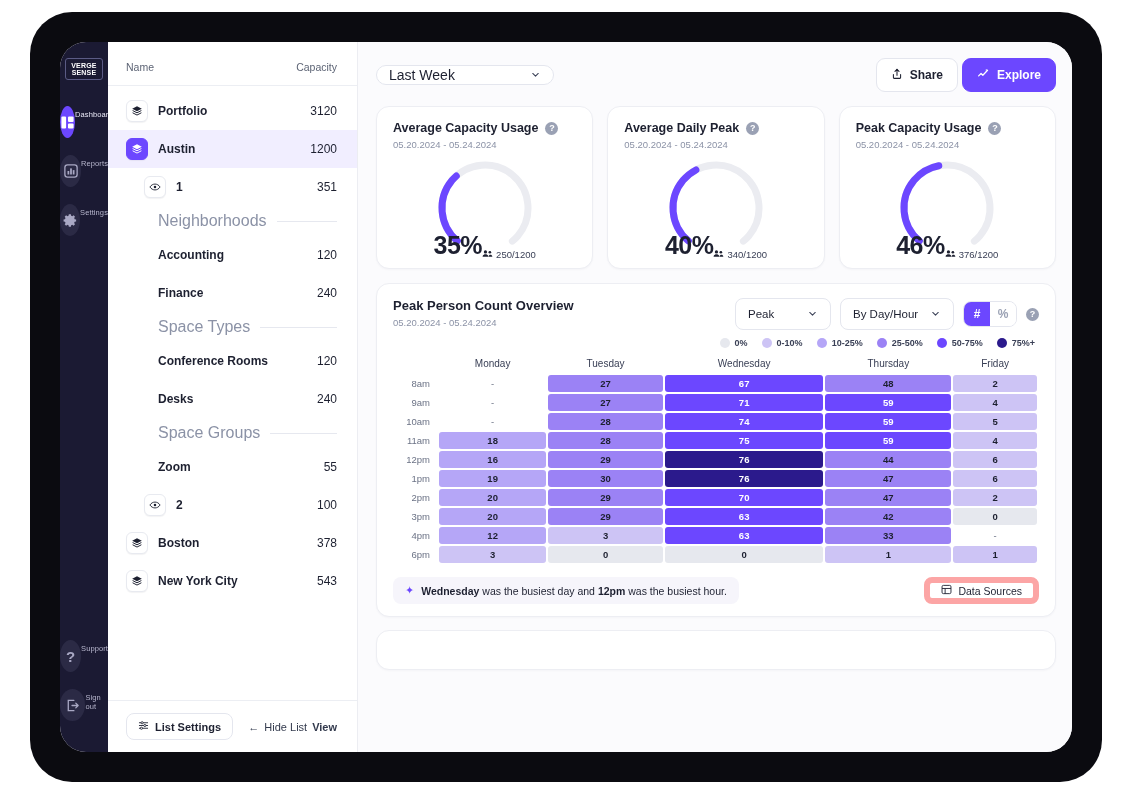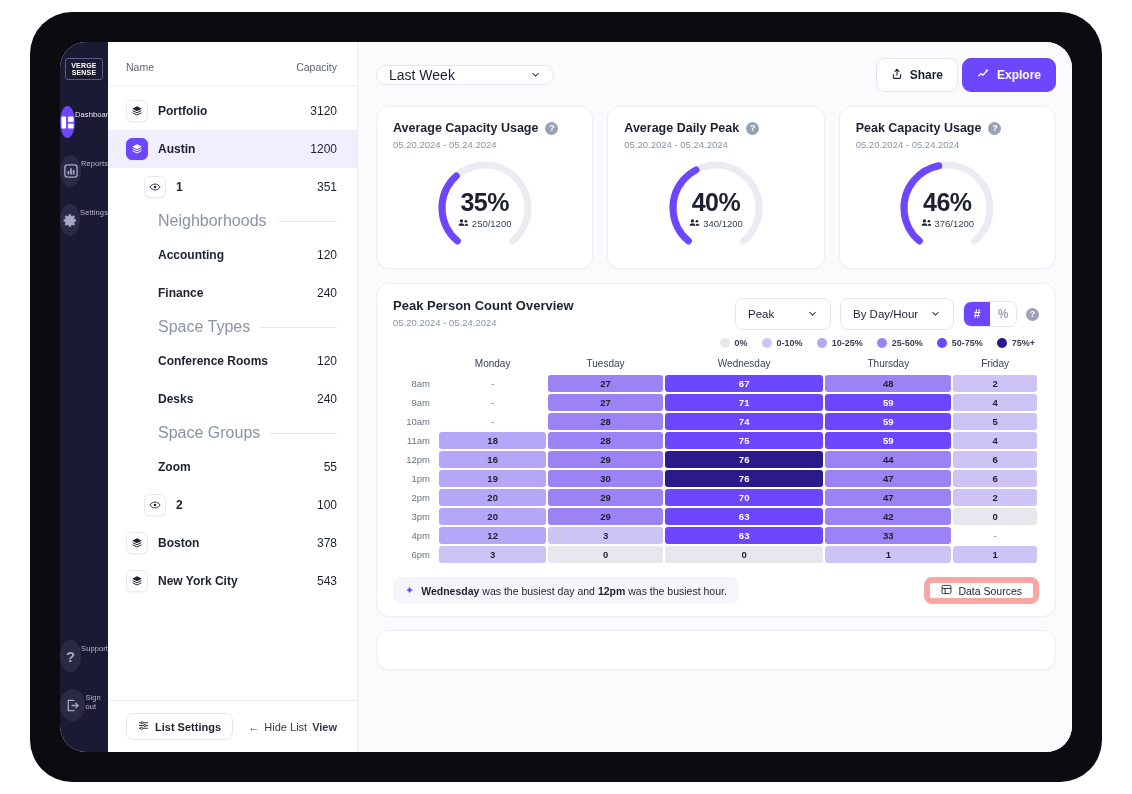--- a/index.html
+++ b/index.html
@@ -167,21 +167,21 @@
     width: 13px; height: 13px; border-radius: 50%;
     background: #9aa1b4; color: #fff; font-size: 9px; font-weight: bold;
     display: flex; align-items: center; justify-content: center;
     cursor: pointer; flex: 0 0 13px;
   }
   .kpi-sub { font-size: 9.5px; color: #8b92a6; margin-top: 4px; }
   .gauge-wrap { display: flex; justify-content: center; margin-top: 6px; }
   .gauge { position: relative; width: 104px; height: 104px; }
   .gauge .ctr {
     position: absolute; inset: 0;
-    display: flex; flex-direction: column; align-items: center; justify-content: center;
+    display: flex; flex-direction: row; align-items: flex-end; justify-content: center;
   }
   .gauge .pct { font-size: 25px; font-weight: bold; color: #1d2030; letter-spacing: -.5px; }
   .gauge .frac {
     font-size: 9.5px; color: #3a4056; margin-top: 1px;
     display: flex; align-items: center; gap: 3px;
   }
 
   
   .hm-card { margin-top: 14px; padding: 14px 16px 12px 16px; }
   .hm-head { display: flex; align-items: flex-start; }

